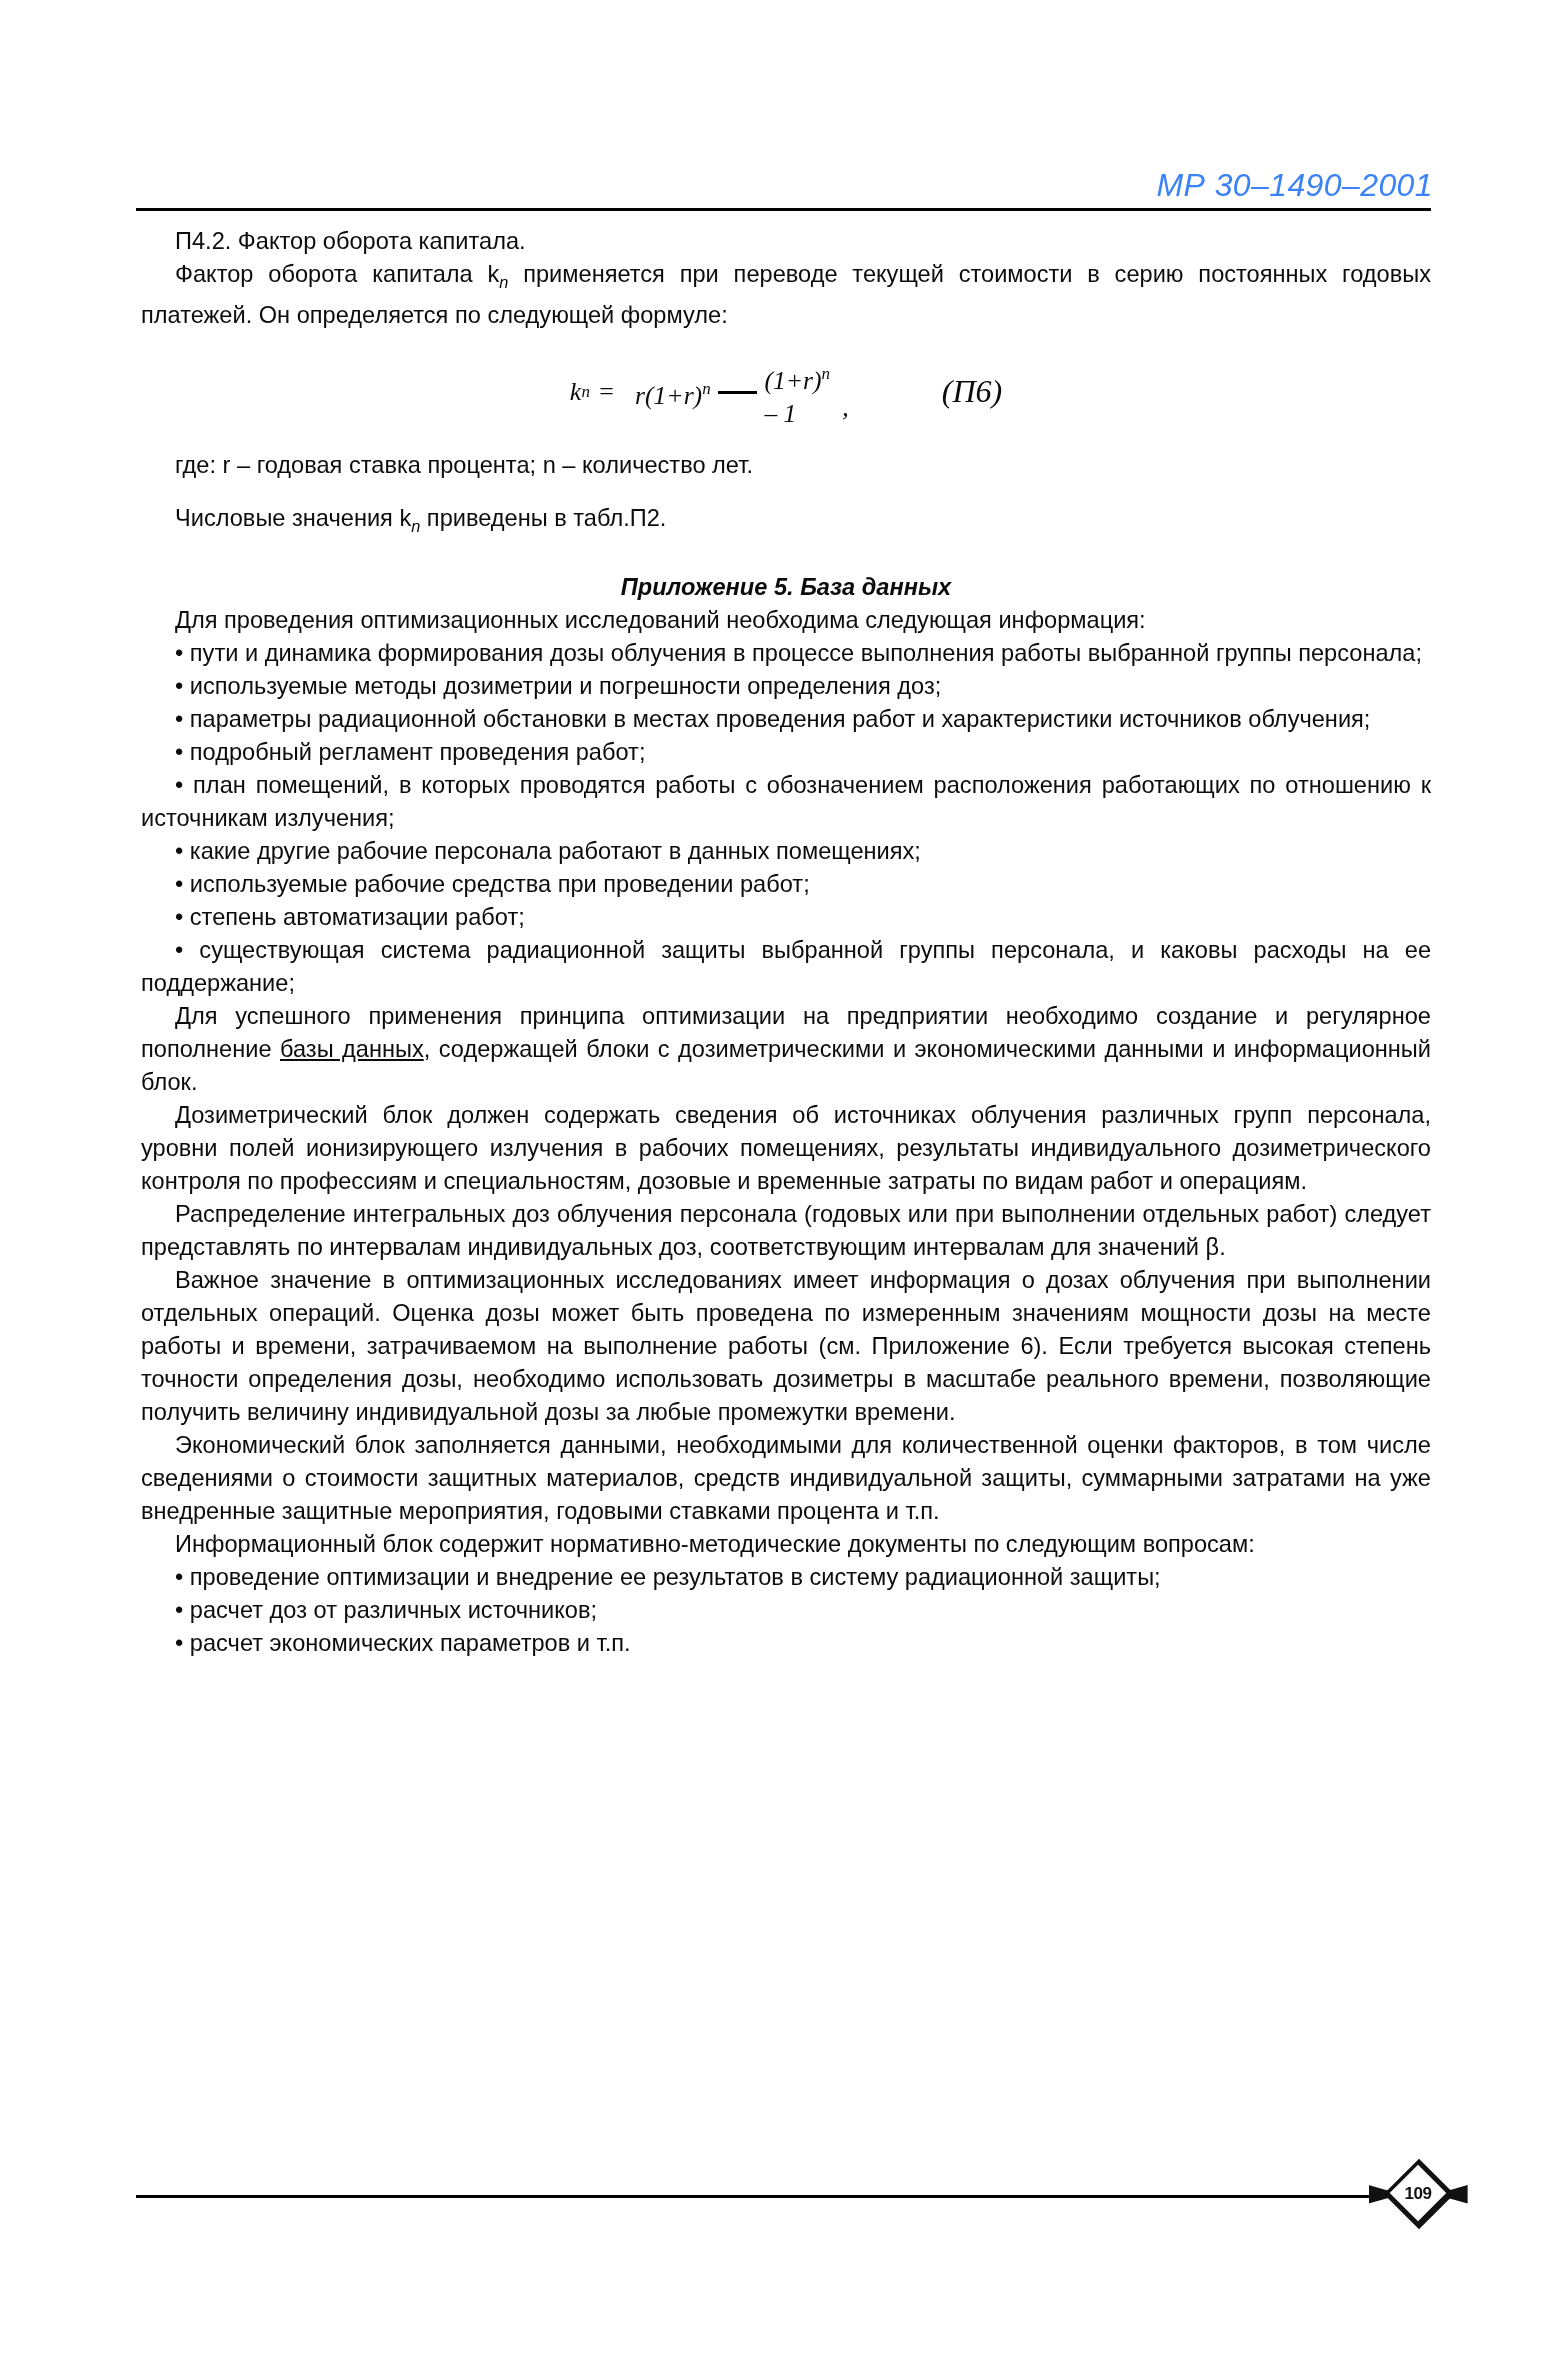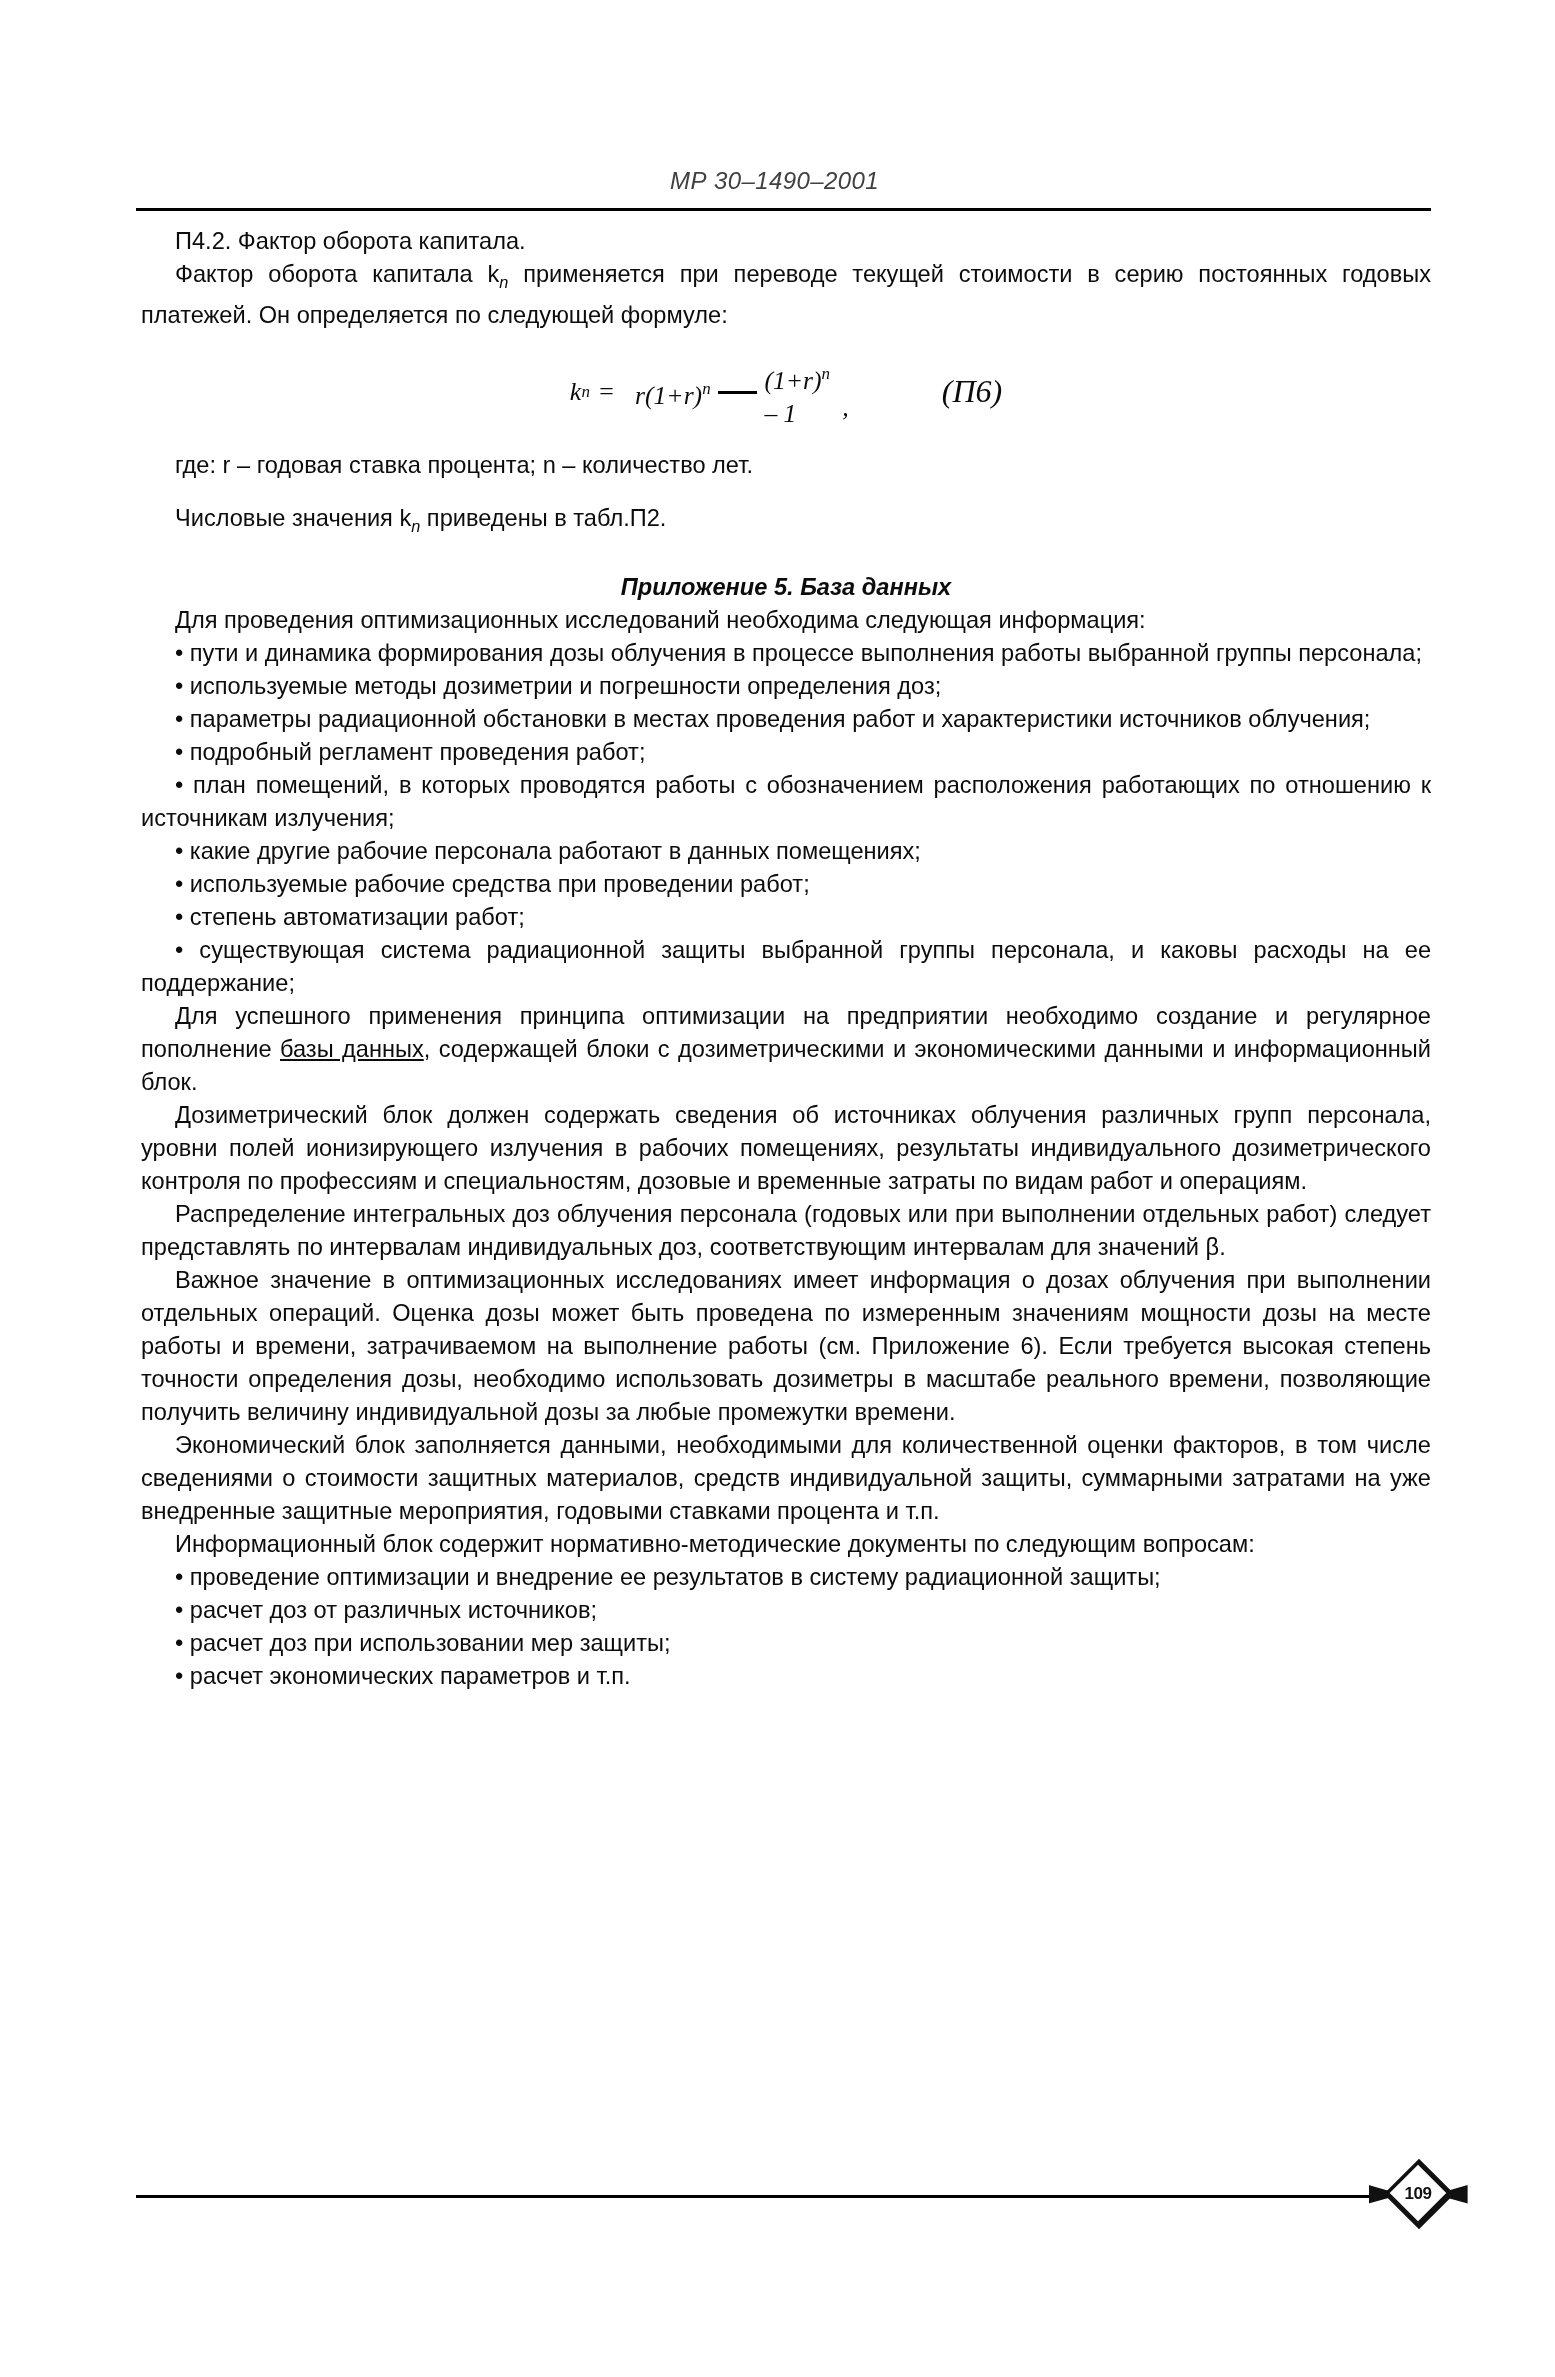--- a/index.html
+++ b/index.html
@@ -23,25 +23,25 @@
     left: 116px;
     top: 0;
     width: 1347px;
     height: 2377px;
   }
   .header {
     position: absolute;
     top: 167px;
     left: 0;
     width: 1317px;
-    text-align: center;
-    font-style: italic;
-    font-size: 24px;
+    text-align: right;
+    font-style: italic;
+    font-size: 32px;
     letter-spacing: 0.4px;
-    color: #404040;
+    color: #3b82f6;
   }
   .header-rule {
     position: absolute;
     top: 208px;
     left: 20px;
     width: 1295px;
     height: 3.1px;
     background: #000;
   }
   .content {
@@ -248,21 +248,20 @@
       <p class="indent">Распределение интегральных доз облучения персонала (годовых или при выполнении отдельных работ) следует представлять по интервалам индивидуальных доз, соответствующим интервалам для значений β.</p>
 
       <p class="indent">Важное значение в оптимизационных исследованиях имеет информация о дозах облучения при выполнении отдельных операций. Оценка дозы может быть проведена по измеренным значениям мощности дозы на месте работы и времени, затрачиваемом на выполнение работы (см. Приложение 6). Если требуется высокая степень точности определения дозы, необходимо использовать дозиметры в масштабе реального времени, позволяющие получить величину индивидуальной дозы за любые промежутки времени.</p>
 
       <p class="indent">Экономический блок заполняется данными, необходимыми для количественной оценки факторов, в том числе сведениями о стоимости защитных материалов, средств индивидуальной защиты, суммарными затратами на уже внедренные защитные мероприятия, годовыми ставками процента и т.п.</p>
 
       <p class="indent">Информационный блок содержит нормативно-методические документы по следующим вопросам:</p>
 
       <p class="bullet">• проведение оптимизации и внедрение ее результатов в систему радиационной защиты;</p>
       <p class="bullet">• расчет доз от различных источников;</p>
-      <p class="bullet">• расчет доз при использовании мер защиты;</p>
       <p class="bullet">• расчет экономических параметров и т.п.</p>
 
     </div>
 
     <div class="footer-rule"></div>
     <div class="page-badge">
       <div class="wing-left"></div>
       <div class="wing-right"></div>
       <div class="diamond"></div>
       <div class="diamond-inner"></div>

